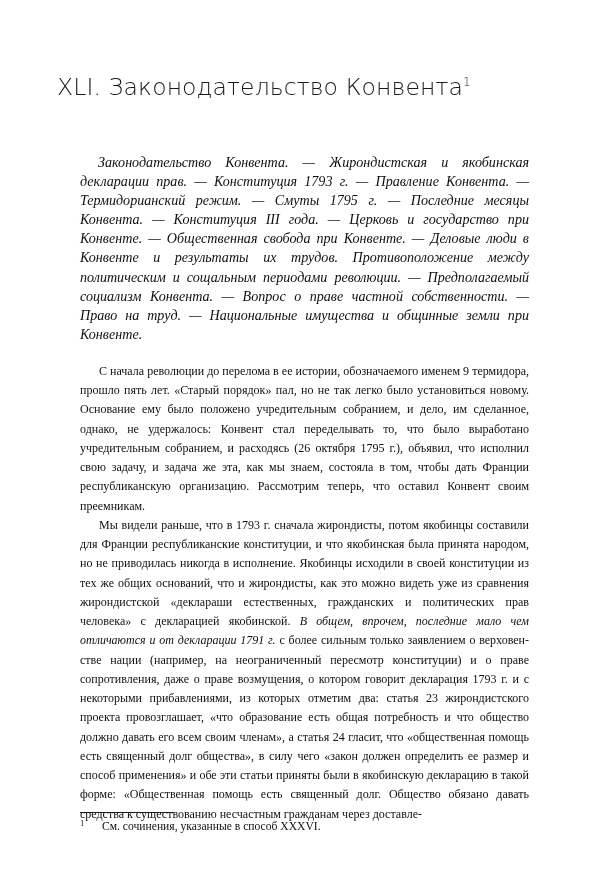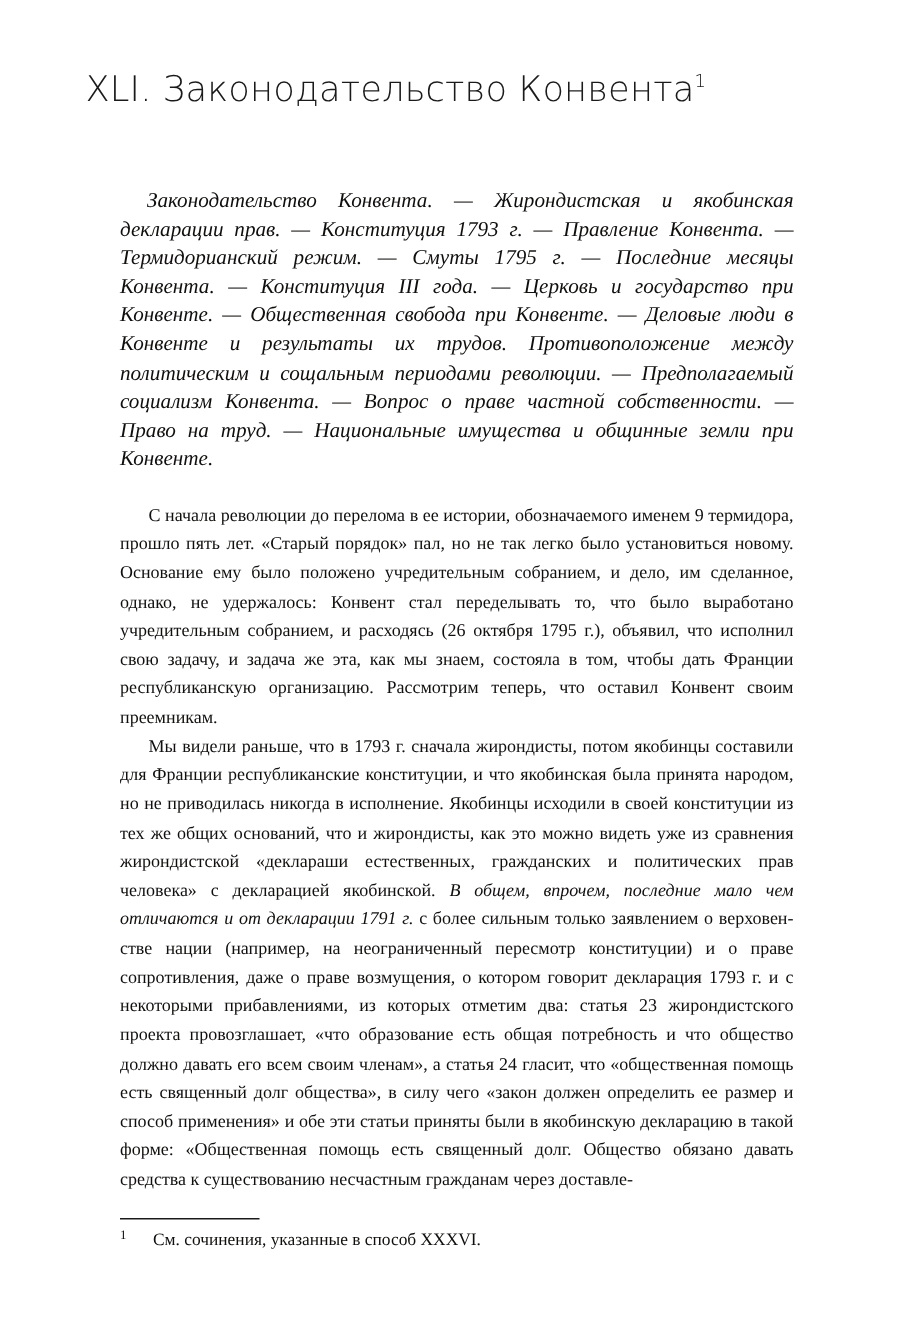--- a/index.html
+++ b/index.html
@@ -30,21 +30,21 @@
   }
 
   
   .chapter-title {
     font-family: "DejaVu Sans", sans-serif;
     font-weight: 300;
     font-size: 23.5px;
     letter-spacing: 0.1px;
     color: #1a1a1a;
     margin: 0;
-    padding-top: 46px;
+    padding-top: 74px;
     line-height: 1.15;
     white-space: nowrap;
   }
   .chapter-title .sup {
     font-size: 12px;
     vertical-align: super;
     line-height: 0;
   }
 
   

